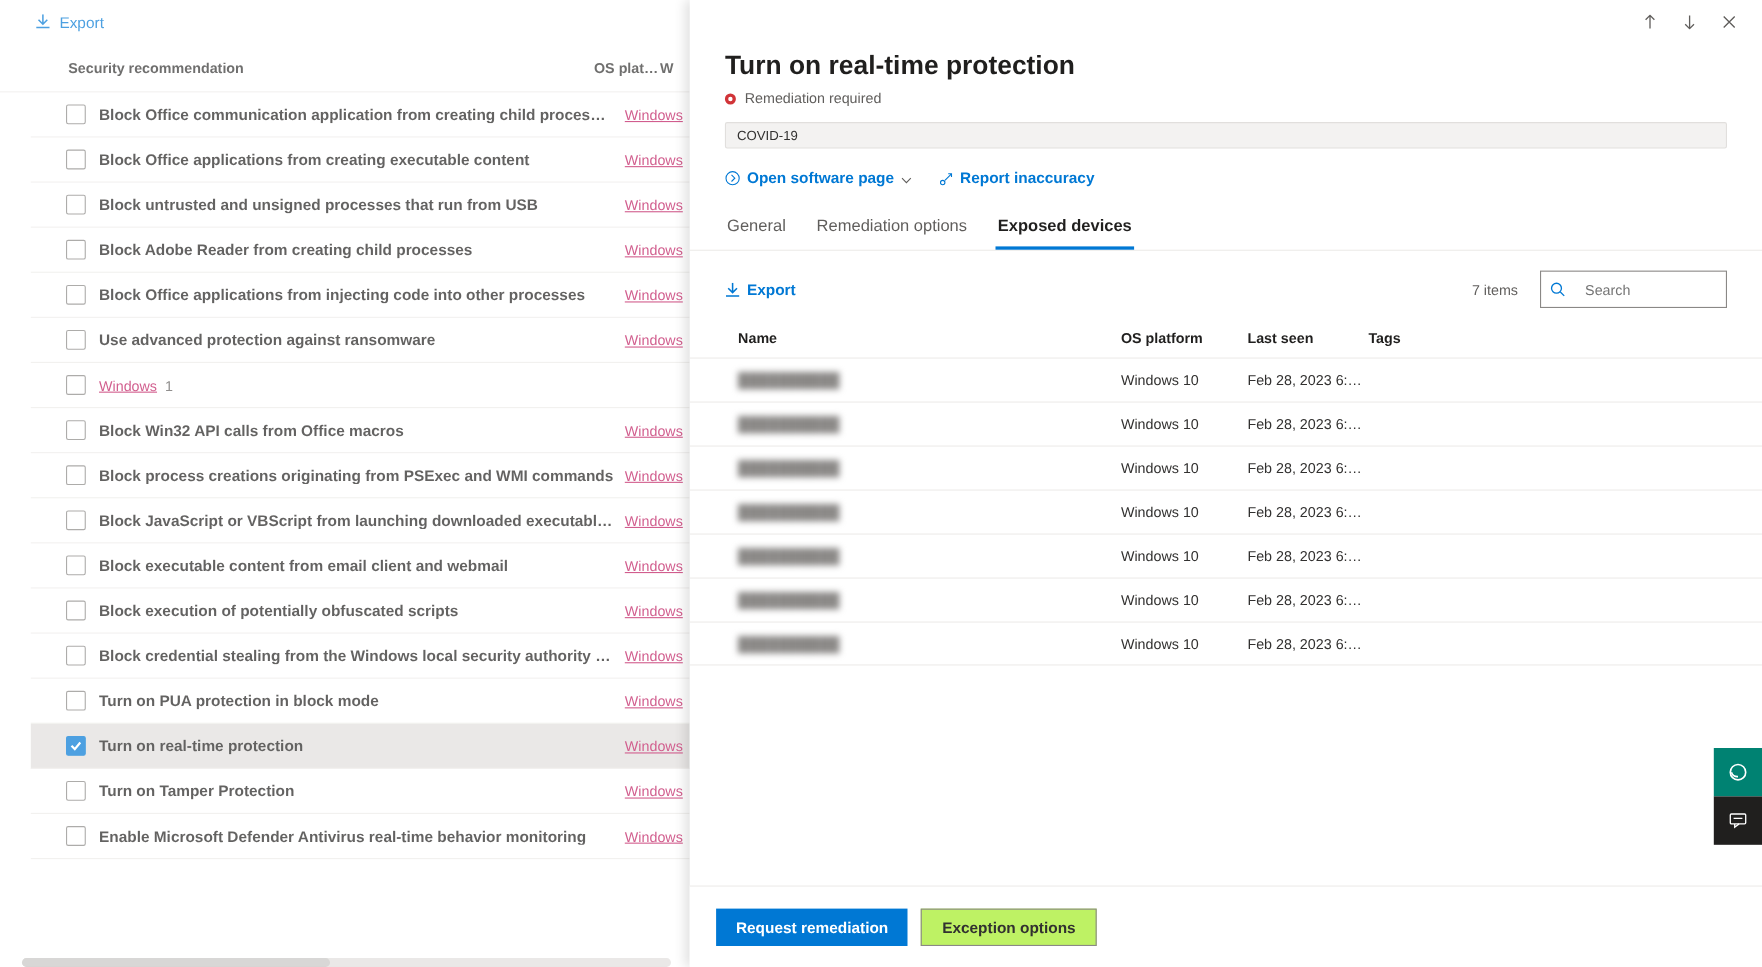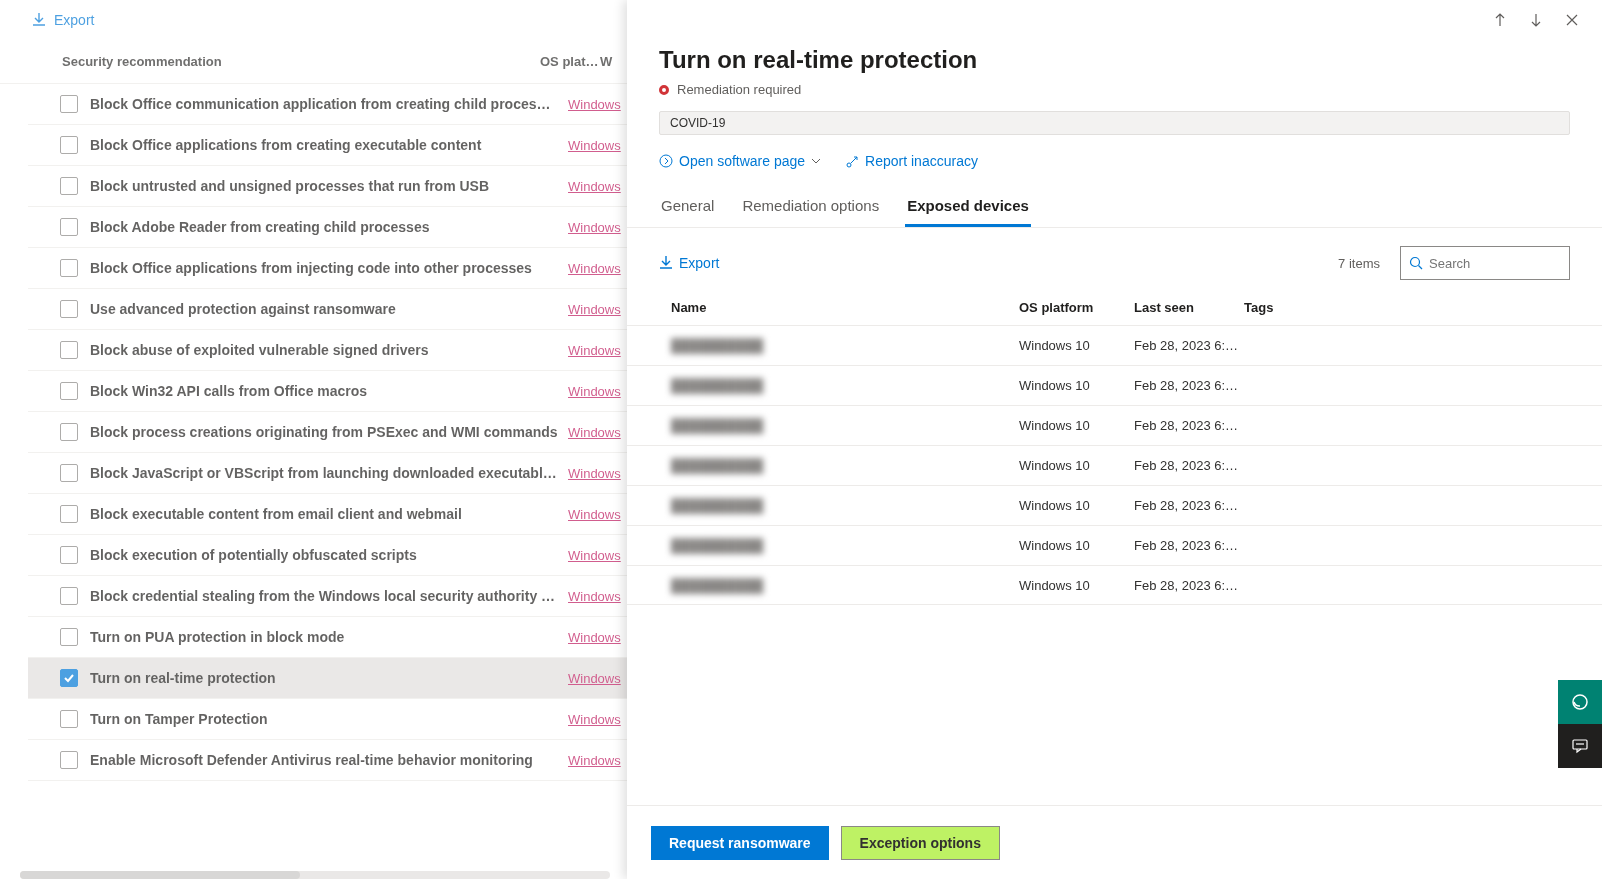--- a/index.html
+++ b/index.html
@@ -136,21 +136,21 @@
     border-radius: 2px;
   }
   .panel-links {
     display: flex;
     align-items: center;
     gap: 24px;
     padding: 6px 32px 18px 32px;
     font-size: 14px;
     color: #0078d4;
   }
-  .panel-link { display:flex; align-items:center; gap:6px; cursor:pointer; }
+  .panel-link { display:flex; align-items:flex-end; gap:6px; cursor:pointer;font-weight:bold; }
   .panel-link svg { display:block; }
 
   .tabs {
     display: flex;
     gap: 24px;
     padding: 0 32px;
     border-bottom: 1px solid #edebe9;
   }
   .tab {
     padding: 10px 2px;
@@ -167,21 +167,21 @@
 
   .subbar {
     display: flex;
     align-items: center;
     padding: 18px 32px 10px 32px;
     gap: 12px;
   }
   .subbar .spacer { flex:1; }
   .item-count { font-size: 13px; color: #605e5c; margin-right: 8px;}
   .search-box {
-    display:flex; align-items:center; gap:4px;
+    display:flex; align-items:center; gap:16px;
     border: 1px solid #8a8886;
     height: 30px;
     padding: 16px 8px;
     width: 170px;
   }
   .search-box input {
     border: none; outline: none;
     font-size: 13px;
     width: 120px;
     font-family: inherit;
@@ -329,21 +329,20 @@
         <div class="rec-count">1</div>
       </div>
       <div class="rec-row">
         <div class="checkbox"></div>
         <div class="rec-name">Use advanced protection against ransomware</div>
         <div class="rec-os">Windows</div>
         <div class="rec-count">1</div>
       </div>
       <div class="rec-row">
         <div class="checkbox"></div>
-        <div class="rec-name">Block abuse of exploited vulnerable signed drivers</div>
         <div class="rec-os">Windows</div>
         <div class="rec-count">1</div>
       </div>
       <div class="rec-row">
         <div class="checkbox"></div>
         <div class="rec-name">Block Win32 API calls from Office macros</div>
         <div class="rec-os">Windows</div>
         <div class="rec-count">1</div>
       </div>
       <div class="rec-row">
@@ -527,21 +526,21 @@
       </div>
       <div class="device-row">
         <div class="dev-name">██████████</div>
         <div class="dev-os">Windows 10</div>
         <div class="dev-last">Feb 28, 2023 6:45 …</div>
         <div class="dev-tags"></div>
       </div>
     </div>
 
   <div class="footer">
-    <button class="btn-primary">Request ransomware</button>
+    <button class="btn-primary">Request remediation</button>
     <button class="btn-secondary">Exception options</button>
   </div>
 </div>
 
 <div class="float-buttons">
   <div class="float-btn float-teal">
     <svg width="18" height="18" viewBox="0 0 18 18">
         <circle cx="9" cy="9" r="7" stroke="#fff" fill="none" stroke-width="1.5"></circle>
         <path d="M9 13 A6 6 0 0 1 3 9" stroke="#fff" fill="none" stroke-width="1.5"></path>
       </svg>

